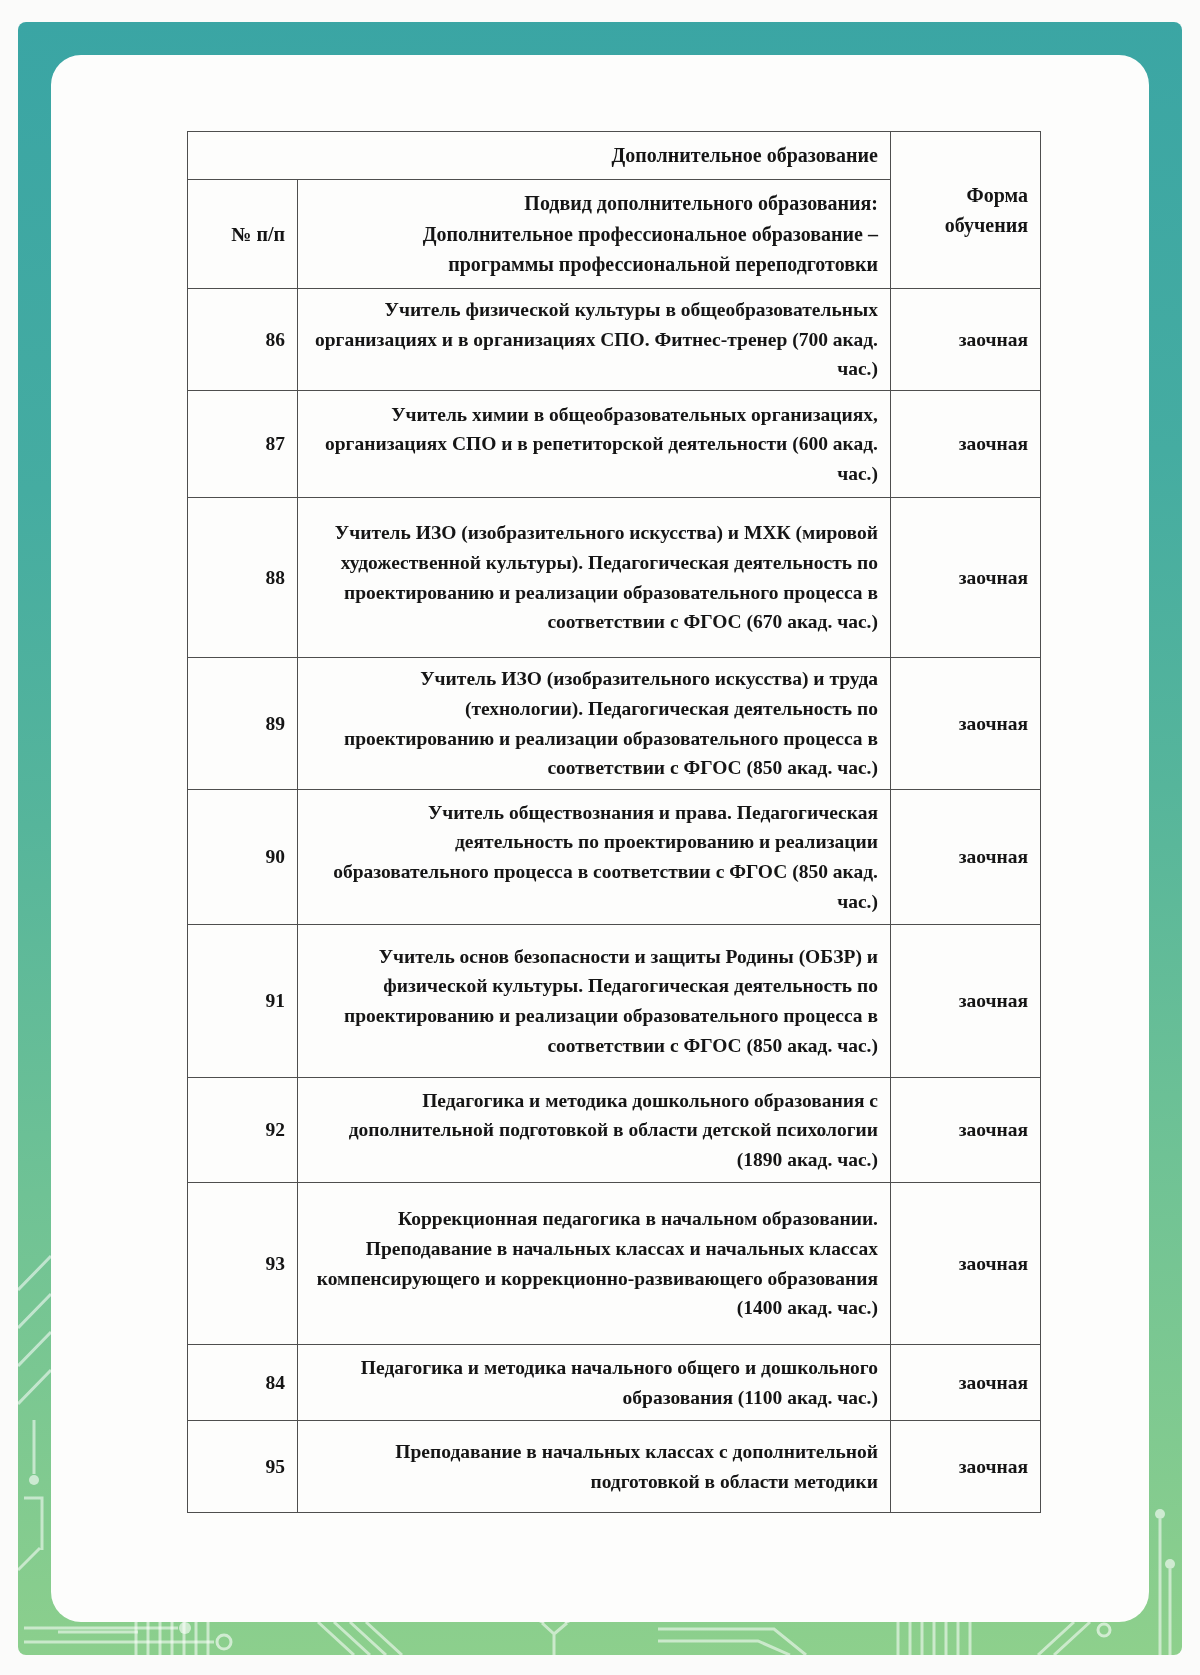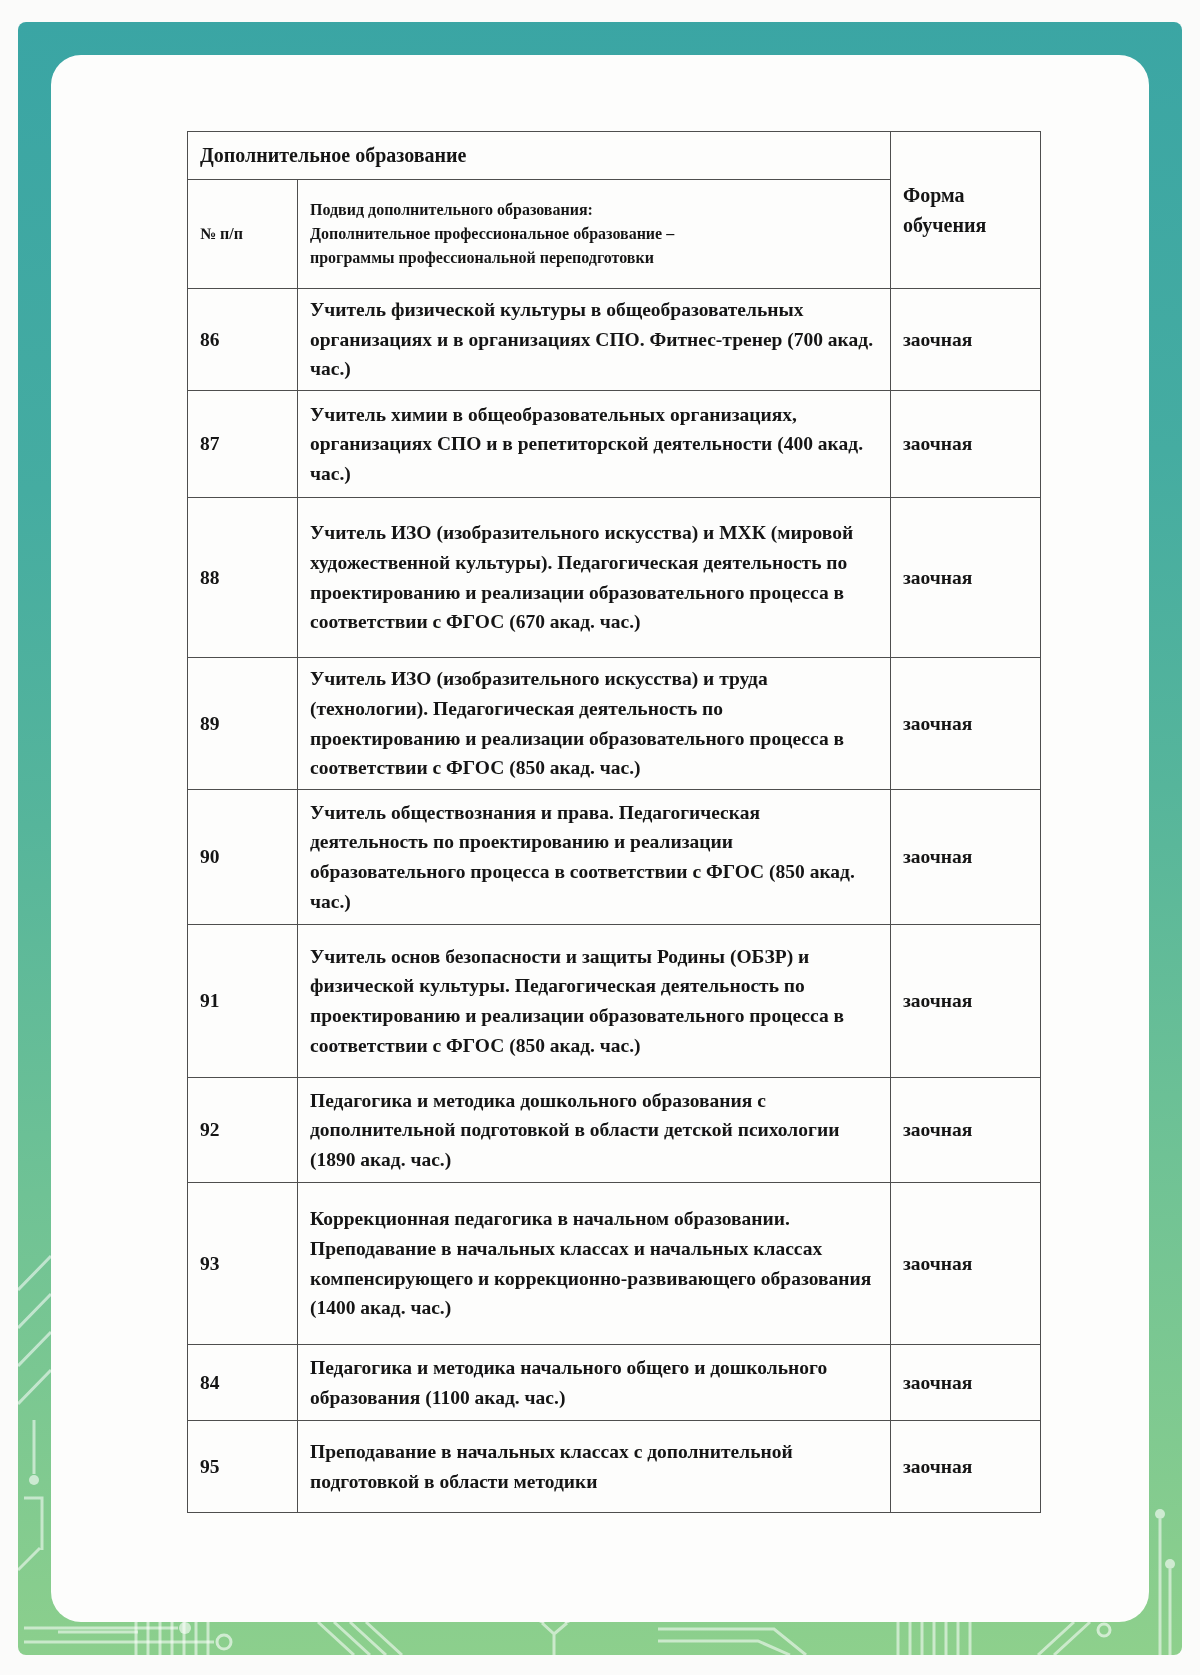--- a/index.html
+++ b/index.html
@@ -19,34 +19,34 @@
   .frame svg{position:absolute;left:0;top:0;width:100%;height:100%;}
   .inner-page{
     position:absolute;left:33px;top:33px;right:33px;bottom:33px;
     background:#fdfdfc;border-radius:30px;
   }
   
   table.programs{
     position:absolute;left:187px;top:131px;width:853px;z-index:2;
     border-collapse:collapse;table-layout:fixed;
     color:#151515;font-weight:bold;font-size:19.5px;line-height:1.52;
-    text-align:left;
+    text-align:right;
   }
   table.programs td{
     border:1px solid #4e4e4e;
     vertical-align:middle;
     padding:4px 12px;
     background:transparent;
   }
   td.prog{padding:4px 26px;}
   .pre{white-space:pre-line;}
   tr.h1{height:48px;}
   tr.h1 td{font-size:20px;}
   tr.h2{height:109px;}
-  tr.h2 td{font-size:16px;}
+  tr.h2 td{font-size:20px;}
 </style>
 </head>
 <body>
 
 <div class="frame">
   <svg viewBox="0 0 1164 1633" xmlns="http://www.w3.org/2000/svg">
     <g stroke="#ffffff" stroke-opacity="0.55" stroke-width="3" fill="none">
 
       <path d="M0 1268 L33 1234 M0 1306 L33 1272 M0 1344 L33 1310 M0 1382 L33 1348"></path>
       <path d="M16 1398 V1452"></path>
@@ -107,21 +107,21 @@
     </tr>
 
   <tr style="height: 102px;">
     <td>86</td>
     <td class="prog">Учитель физической культуры в общеобразовательных организациях и в организациях СПО. Фитнес-тренер (700 акад. час.)</td>
     <td>заочная</td>
   </tr>
 
   <tr style="height: 107px;">
     <td>87</td>
-    <td class="prog">Учитель химии в общеобразовательных организациях, организациях СПО и в репетиторской деятельности (400 акад. час.)</td>
+    <td class="prog">Учитель химии в общеобразовательных организациях, организациях СПО и в репетиторской деятельности (600 акад. час.)</td>
     <td>заочная</td>
   </tr>
 
   <tr style="height: 160px;">
     <td>88</td>
     <td class="prog">Учитель ИЗО (изобразительного искусства) и МХК (мировой художественной культуры). Педагогическая деятельность по проектированию и реализации образовательного процесса в соответствии с ФГОС (670 акад. час.)</td>
     <td>заочная</td>
   </tr>
 
   <tr style="height: 132px;">

